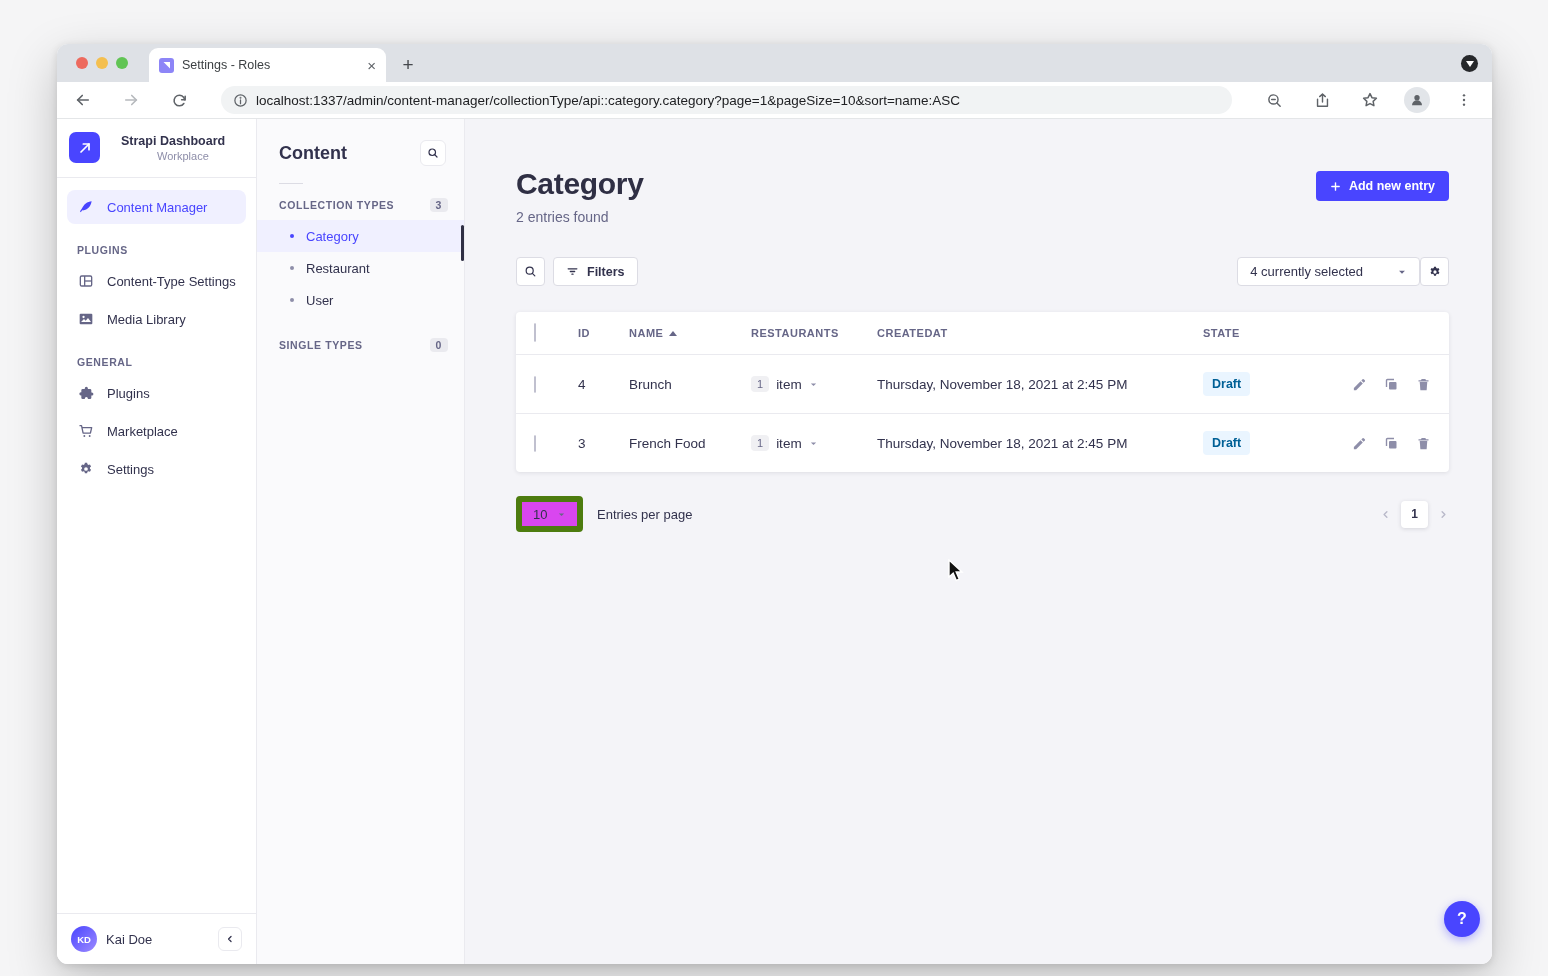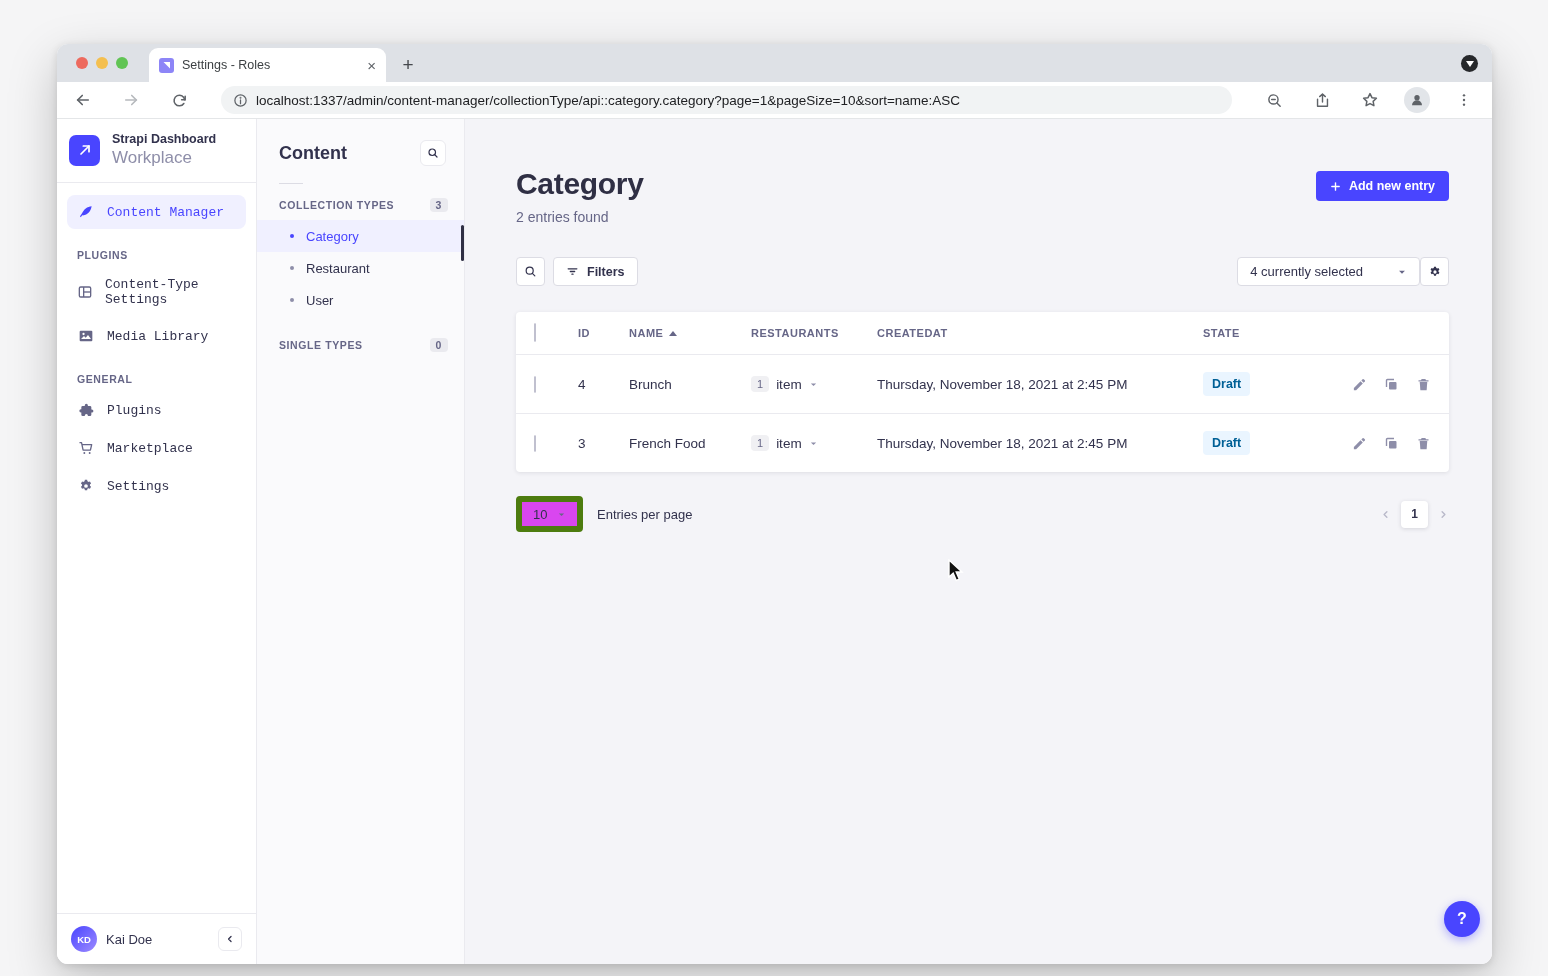--- a/index.html
+++ b/index.html
@@ -37,27 +37,27 @@
   .urlbar{ flex:1; height:28px; background:#f1f3f4; border-radius:14px; margin:0 8px; display:flex;
     align-items:center; padding:0 12px; gap:8px; min-width:0;}
   .urltext{ font-size:13.5px; color:#202124; white-space:nowrap; overflow:hidden;}
   .avatar-browser{ width:26px; height:26px; border-radius:50%; background:#e2e5e9; display:flex; align-items:center; justify-content:center;}
 
   
   .app{ flex:1; display:flex; min-height:0; background:#f4f4f8;}
 
   
   .nav{ width:200px; background:#fff; border-right:1px solid #eaeaef; display:flex; flex-direction:column; flex-shrink:0;}
-  .brand{ display:flex; gap:12px; padding:13px 12px 12px 12px; align-items:center;}
+  .brand{ display:flex; gap:21px; padding:13px 12px 12px 12px; align-items:center;}
   .logo{ width:31px; height:31px; border-radius:7px; background:#4945ff; display:flex; align-items:center; justify-content:center; flex-shrink:0;}
   .brand-name{ font-size:12.5px; font-weight:bold; color:#32324d;}
-  .brand-sub{ font-size:17px; color:#8e8ea9; margin-top:2px;}
+  .brand-sub{ font-size:11px; color:#8e8ea9; margin-top:2px;margin-left:36px;}
   .nav-divider{ height:1px; background:#eaeaef; margin:2px 0 10px;}
   .nav-item{ display:flex; align-items:center; gap:12px; margin:2px 10px; padding:8px 10px; border-radius:8px;
-    font-size:13px; color:#32324d; font-weight:500;font-family:Liberation Mono, monospace;}
+    font-size:13px; color:#32324d; font-weight:500;}
   .nav-item .ico{ width:18px; height:18px; display:flex; align-items:center; justify-content:center; color:#666687;}
   .nav-item.active{ background:#f0f0ff; color:#4945ff;}
   .nav-item.active .ico{ color:#4945ff;}
   .nav-label{ font-size:10.5px; font-weight:bold; color:#666687; letter-spacing:.6px; margin:18px 20px 6px;}
   .nav-bottom{ margin-top:auto;}
   .user-divider{ height:1px; background:#eaeaef;}
   .user-row{ display:flex; align-items:center; gap:9px; padding:12px 14px;}
   .kd{ width:26px; height:26px; border-radius:50%; background:linear-gradient(135deg,#4945ff,#9d8bff);
     color:#fff; font-size:9.5px; font-weight:bold; display:flex; align-items:center; justify-content:center;}
   .user-name{ font-size:13px; color:#32324d; flex:1;}

